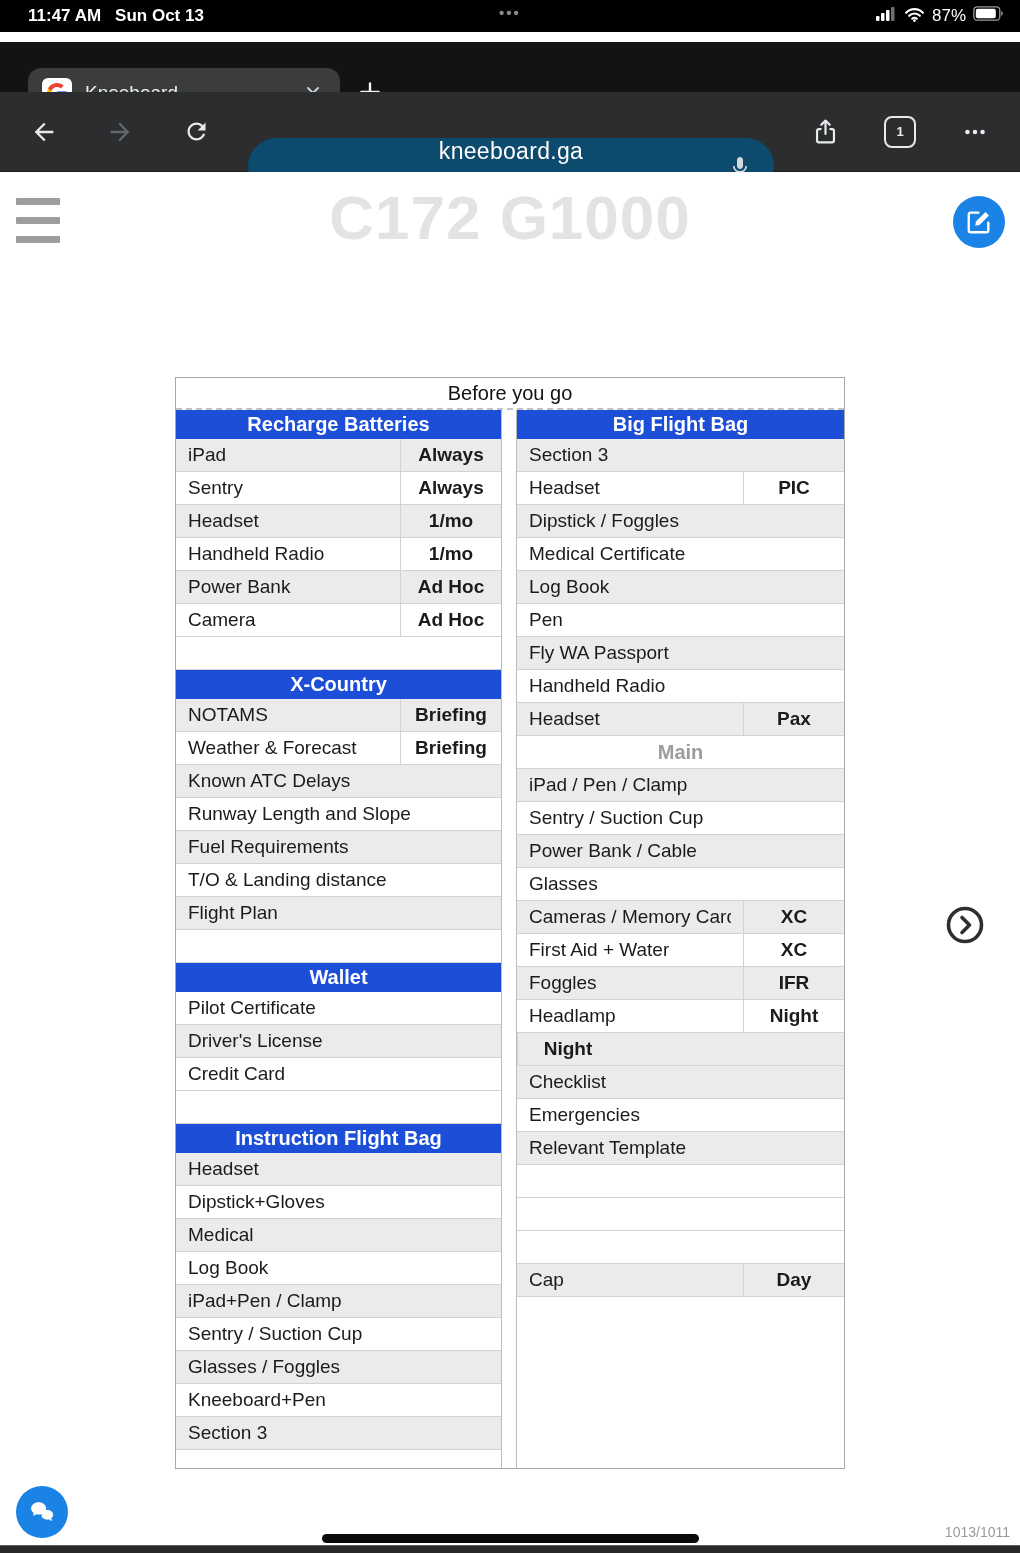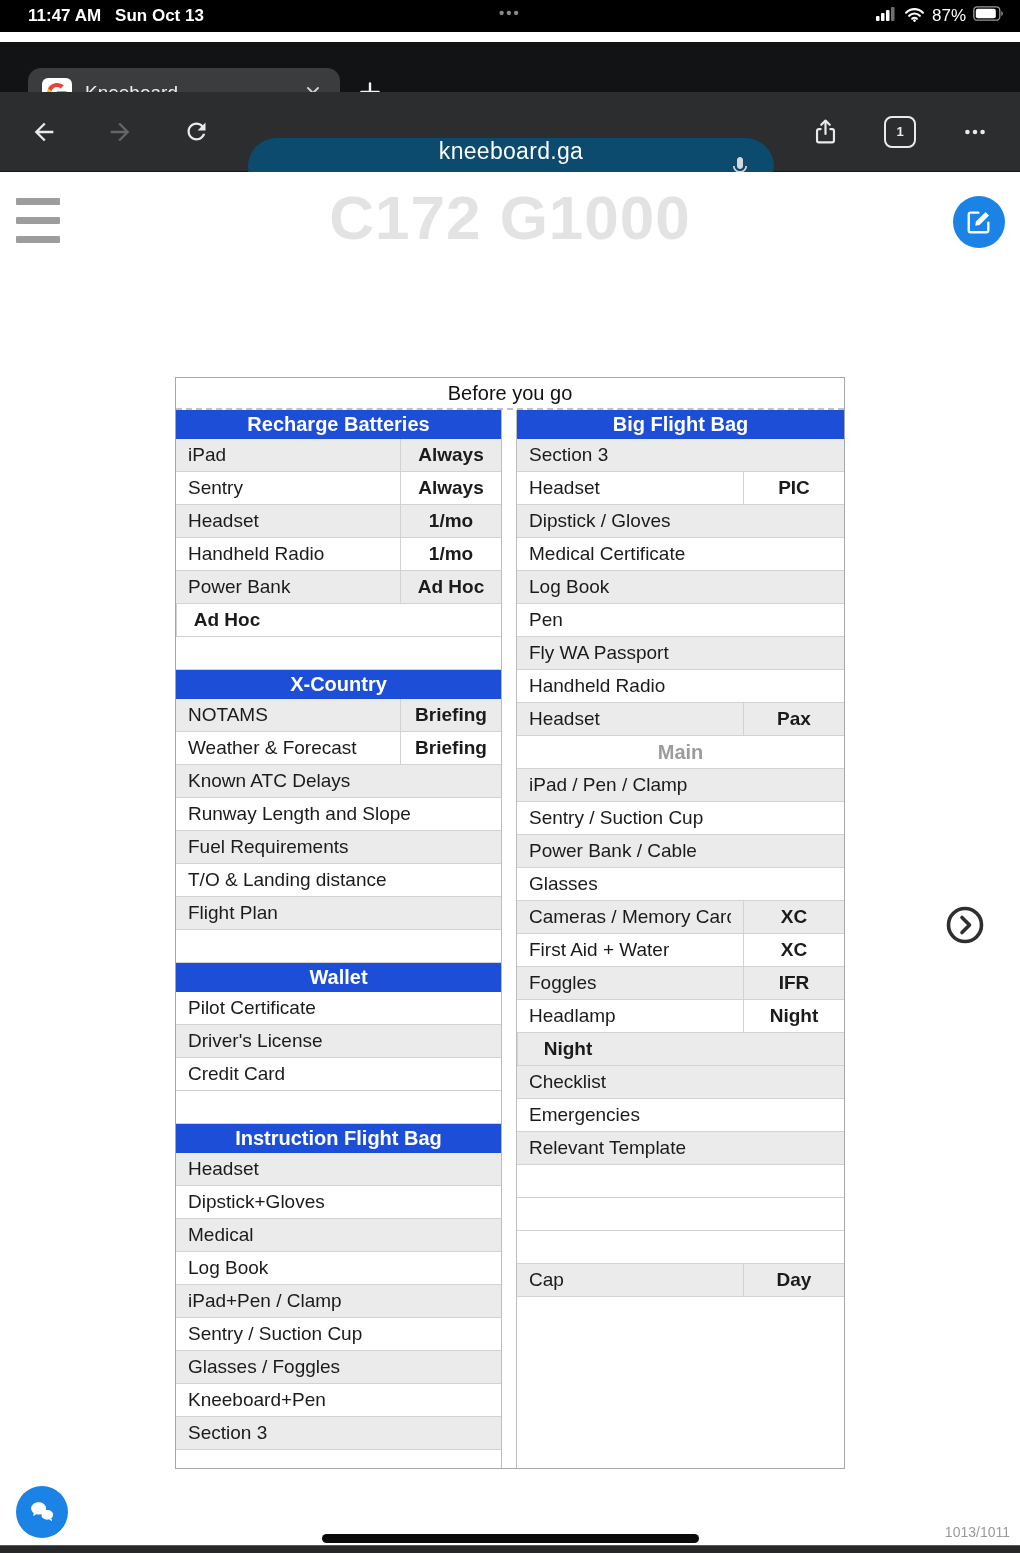--- a/index.html
+++ b/index.html
@@ -213,20 +213,21 @@
           </div>
           <div class="row">
             <span class="lab">Handheld Radio</span>
             <span class="val">1/mo</span>
           </div>
           <div class="row shaded">
             <span class="lab">Power Bank</span>
             <span class="val">Ad Hoc</span>
           </div>
           <div class="row">
+            <span class="lab">Camera</span>
             <span class="val">Ad Hoc</span>
           </div>
           <div class="row">
             <span class="lab"></span>
           </div>
           <div class="section-header">X-Country</div>
           <div class="row shaded">
             <span class="lab">NOTAMS</span>
             <span class="val">Briefing</span>
           </div>
@@ -298,21 +299,21 @@
       <div class="col col-right" id="col-right">
           <div class="section-header">Big Flight Bag</div>
           <div class="row shaded">
             <span class="lab">Section 3</span>
           </div>
           <div class="row">
             <span class="lab">Headset</span>
             <span class="val">PIC</span>
           </div>
           <div class="row shaded">
-            <span class="lab">Dipstick / Gloves</span>
+            <span class="lab">Dipstick / Foggles</span>
           </div>
           <div class="row">
             <span class="lab">Medical Certificate</span>
           </div>
           <div class="row shaded">
             <span class="lab">Log Book</span>
           </div>
           <div class="row">
             <span class="lab">Pen</span>
           </div>

